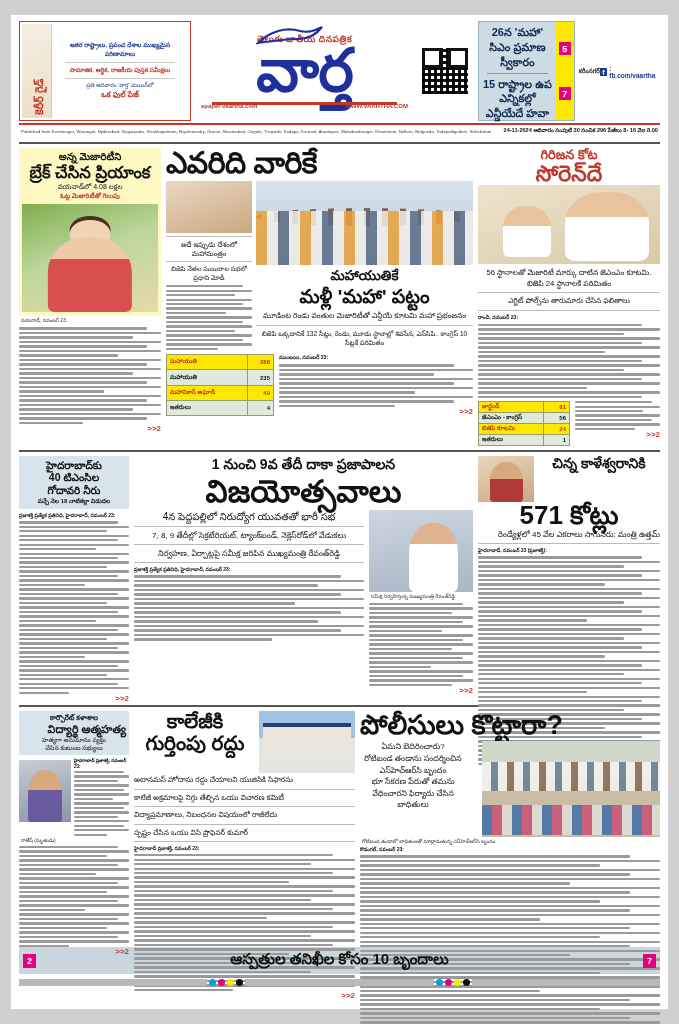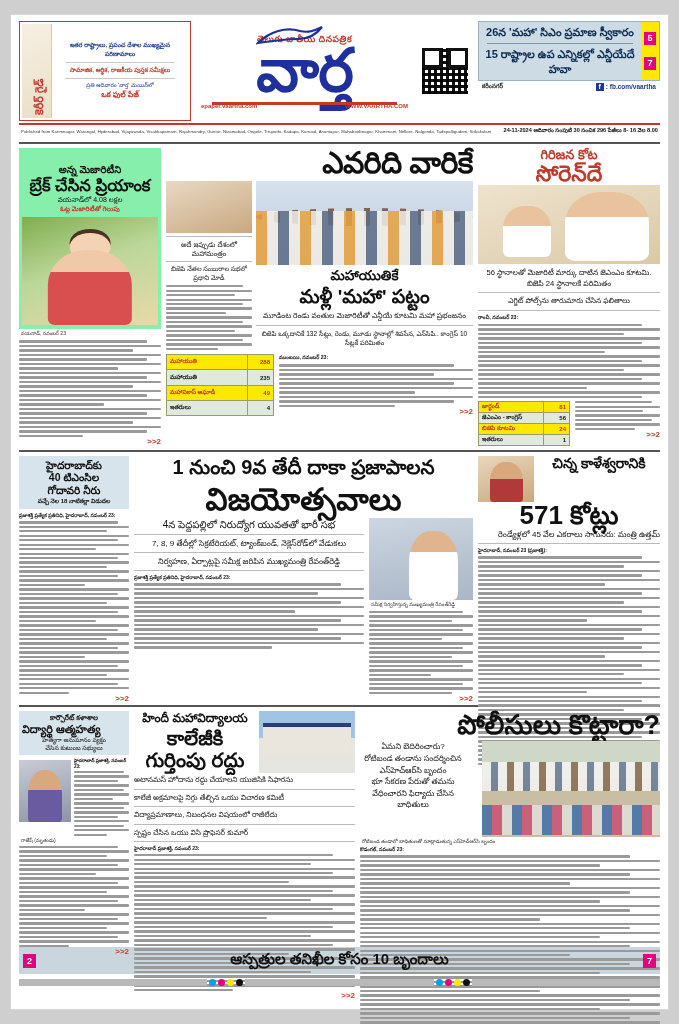--- a/index.html
+++ b/index.html
@@ -56,21 +56,21 @@
   .qr { width: 46px; height: 46px; background:
       repeating-linear-gradient(0deg,#111 0 3px,#fff 3px 6px),
       repeating-linear-gradient(90deg,#111 0 3px,transparent 3px 6px);
       background-blend-mode: multiply; position: relative; }
   .qr::before, .qr::after {
     content:""; position:absolute; width:14px; height:14px; border:3px solid #111; background:#fff;
   }
   .qr::before { left:0; top:0; }
   .qr::after { right:0; top:0; }
 
-  .mh-box { width: 182px; display: flex; flex-direction: column; }
+  .mh-box { width: 182px; display: flex; }
   .mh-box-inner { display: flex; border: 1px solid #9bb3c4; }
   .mh-box-text { flex: 1; background: #cddbe5; padding: 3px 2px; }
   .mh-box-text .hl {
     text-align: center; color: #0d2b52; font-size: 11px; font-weight: bold; line-height: 1.35;
   }
   .mh-box-text .divider { height: 1px; background: #7f97a8; margin: 3px 6px; }
   .mh-box-pages { width: 18px; background: #ffe800; display: flex; flex-direction: column;
       align-items: center; justify-content: space-around; padding: 4px 0; }
   .pgnum { background: #e5007e; color: #fff; font-size: 9px; font-weight: bold;
       width: 12px; height: 13px; display: flex; align-items: center; justify-content: center; }
@@ -96,39 +96,39 @@
   
   .body-lines { display: flex; flex-direction: column; gap: 2.1px; }
   .body-lines i { display:block; height: 2.4px; background: #9a9a9a; border-radius: 1px; }
   .body-lines i.s80 { width: 80%; } .body-lines i.s90 { width: 90%; }
   .body-lines i.s60 { width: 60%; } .body-lines i.s70 { width: 70%; }
   .body-lines i.s45 { width: 45%; }
 
   
   .block1 { display: flex; gap: 5px; height: 298px; }
   .col-left { width: 142px; display: flex; flex-direction: column; }
-  .yellowbox { background: #86efac; padding: 16px 3px 4px 3px; }
+  .yellowbox { background: #fef9c3; padding: 3px 3px 4px 3px; }
   .yellowbox .k1 { text-align:center; font-size: 10px; font-weight: bold; color:#111; line-height:1.2;}
   .yellowbox .k2 { text-align:center; font-size: 16.5px; font-weight: bold; color:#111; line-height:1.12; }
   .yellowbox .k3 { text-align:center; font-size: 7px; color:#111; margin-top:2px; }
   .yellowbox .k4 { text-align:center; font-size: 6.5px; color:#c0392b; font-weight:bold; }
   .photo { background: linear-gradient(160deg,#7fae4f,#bcd79a 45%,#e8d9a8); position: relative; overflow:hidden; }
   .photo.person::after {
     content:""; position:absolute; left:50%; bottom:0; transform:translateX(-50%);
     width: 62%; height: 70%; border-radius: 46% 46% 8% 8%;
     background: linear-gradient(180deg,#f0c9a8 0 30%, #d94f4f 30% 100%);
   }
   .photo.person::before {
     content:""; position:absolute; left:50%; top:14%; transform:translateX(-50%);
     width: 30%; height: 26%; border-radius: 50%; background:#f3d3b3; box-shadow: 0 -4px 0 0 #4a3222;
   }
   .caption { font-size: 5px; color:#333; padding: 1px 2px; }
 
   .col-mid { flex: 1; display: flex; flex-direction: column; }
-  .main-head { text-align:right; font-size: 30px; font-weight: bold; color:#111; line-height:1.0; letter-spacing:-.5px;}
+  .main-head { text-align:left; font-size: 30px; font-weight: bold; color:#111; line-height:1.0; letter-spacing:-.5px;}
   .mid-row { display:flex; gap: 4px; margin-top: 3px; }
   .mid-left { width: 86px; }
   .mid-left .h1 { text-align:center; font-size: 15px; font-weight:bold; line-height:1.12; color:#111;}
   .mid-left .h2 { text-align:center; font-size: 7px; line-height:1.3; color:#111; margin-top:3px;}
   .mid-left .h3 { text-align:center; font-size: 6.5px; line-height:1.3; color:#111; }
   .mid-right { flex:1; }
   .bigphoto { height: 84px; background: linear-gradient(180deg,#d8e2ee,#b9c7d8); position: relative; overflow: hidden; }
   .bigphoto .crowd { position:absolute; bottom:0; left:0; right:0; height: 64%;
       background: repeating-linear-gradient(90deg,#e8a23c 0 11px,#f2efe9 11px 22px,#5b6b86 22px 33px,#f2efe9 33px 44px); opacity:.85;}
   .bigphoto .heads { position:absolute; bottom:46%; left:0; right:0; height: 22%;
@@ -159,21 +159,21 @@
   .cr-dek { text-align:center; font-size: 7.6px; color:#111; line-height:1.45; margin-top:3px; }
   .cr-dek2 { text-align:center; font-size: 7.4px; color:#111; line-height:1.45; }
 
   
   .block2 { display:flex; gap:5px; height: 245px; }
   .b2-left { width: 110px; }
   .b2-left .bluebox { background:#d7e4ec; padding: 3px; }
   .b2-left .t1 { text-align:center; font-size:10.5px; font-weight:bold; line-height:1.18; color:#111; }
   .b2-left .t2 { text-align:center; font-size:6px; font-weight:bold; color:#111; margin-top:2px; }
   .b2-mid { flex:1; }
-  .b2-head1 { text-align:center; font-size: 20px; font-weight:bold; color:#111; }
+  .b2-head1 { text-align:center; font-size: 14px; font-weight:bold; color:#111; }
   .b2-head2 { text-align:center; font-size: 31px; font-weight:bold; color:#111; line-height:1.0; }
   .b2-cols { display:flex; gap:5px; margin-top:3px; }
   .b2-c1 { flex: 1.05; }
   .b2-c1 .d1 { text-align:center; font-size:10px; line-height:1.3; color:#111; }
   .b2-c1 .d2 { text-align:center; font-size:8px; line-height:1.4; color:#111; }
   .b2-c2 { width: 104px; }
   .b2-c2 .ph { height: 82px; background: linear-gradient(170deg,#cdd6e2,#a9b6c6); position:relative; overflow:hidden;}
   .b2-c2 .ph .m { position:absolute; left:38%; top:16%; width:48%; height:84%; border-radius:44% 44% 10% 10%;
       background: linear-gradient(180deg,#e0b48e 0 30%, #ffffff 30% 100%); }
   .b2-right { width: 182px; }
@@ -183,34 +183,34 @@
       background: linear-gradient(180deg,#d9a97e 0 42%, #b03a3a 42% 100%); }
   .b2r-h1 { flex:1; text-align:center; font-size: 14px; font-weight:bold; color:#111; line-height:1.1;}
   .b2r-h2 { text-align:center; font-size: 26px; font-weight:bold; color:#111; line-height:1.05; }
   .b2r-dek { text-align:right; font-size:8px; color:#111; line-height:1.4; }
 
   
   .block3 { display:flex; gap:5px; height: 232px; }
   .b3-left { width: 110px; }
   .b3-left .bluebox { background:#d7e4ec; padding:3px; }
   .b3-left .t1 { text-align:center; font-size:7px; font-weight:bold; color:#111; }
-  .b3-left .t2 { text-align:left; font-size:11px; font-weight:bold; color:#111; line-height:1.15;}
+  .b3-left .t2 { text-align:right; font-size:11px; font-weight:bold; color:#111; line-height:1.15;}
   .b3-left .t3 { text-align:center; font-size:6.2px; color:#111; line-height:1.3; }
   .b3-portrait { width: 52px; height: 62px; background: linear-gradient(165deg,#c9ccd6,#8d94a6); position:relative; overflow:hidden; float:left; margin:2px 3px 1px 0;}
   .b3-portrait .m { position:absolute; left:18%; top:16%; width:64%; height:84%; border-radius:46% 46% 8% 8%;
       background: linear-gradient(180deg,#d8a87f 0 38%, #6a5aa0 38% 100%); }
   .b3-mid { flex:1; }
   .b3-mid .h1 { text-align:center; font-size: 12px; font-weight:bold; color:#111; }
   .b3-mid .h2 { text-align:center; font-size: 20px; font-weight:bold; color:#111; line-height:1.08; }
   .b3-photo { width: 96px; height: 62px; background: linear-gradient(180deg,#9fc4e6 0 44%, #e6e6e0 44% 100%);
       position:relative; overflow:hidden; float:right; margin: 0 0 2px 3px; }
   .b3-photo .bldg { position:absolute; left:4%; top:20%; width:92%; height:52%; background:#eae6dd; border-top:4px solid #2a3f7a;}
   .b3-mid .d1 { text-align:left; font-size:7.4px; color:#111; line-height:1.42; }
   .b3-right { width: 300px; }
-  .b3r-h { text-align:right; font-size: 27px; font-weight:bold; color:#111; line-height:1.05; }
+  .b3r-h { text-align:left; font-size: 27px; font-weight:bold; color:#111; line-height:1.05; }
   .b3r-row { display:flex; gap:16px; margin-top:2px; }
   .b3r-c1 { width: 106px; }
   .b3r-c1 .d { text-align:center; font-size:8px; color:#111; line-height:1.45; }
   .b3r-c2 { flex:1; }
   .b3r-ph { height: 96px; background: linear-gradient(180deg,#cfd8c8 0 40%, #c9bda6 40% 100%); position:relative; overflow:hidden;}
   .b3r-ph .row1 { position:absolute; top:22%; left:0; right:0; height: 30%;
       background: repeating-linear-gradient(90deg,#f2f2ee 0 9px,#6f7e94 9px 16px,#f2f2ee 16px 25px,#8a6f56 25px 32px); opacity:.9;}
   .b3r-ph .row2 { position:absolute; bottom:2%; left:0; right:0; height: 32%;
       background: repeating-linear-gradient(90deg,#3f6fa8 0 10px,#c94f74 10px 20px,#e0e0d8 20px 30px); opacity:.85;}
 
@@ -720,21 +720,20 @@
           <i class="s45"></i>
       </div>
       <div class="more">&gt;&gt;2</div>
     </div>
 
     <div class="b3-mid">
       <div style="overflow:hidden">
         <div class="b3-photo">
             <div class="bldg"></div>
           </div>
-        <div class="h1">హిందీ మహావిద్యాలయ</div>
         <div class="h2">కాలేజీకి</div>
         <div class="h2">గుర్తింపు రద్దు</div>
       </div>
       <div class="d1">అటానమస్ హోదాను రద్దు చేయాలని యుజిసికి సిఫారసు</div>
       <div class="hr-thin"></div>
       <div class="d1">కాలేజీ అక్రమాలపై నిగ్గు తేల్చిన ఒయు విచారణ కమిటీ</div>
       <div class="hr-thin"></div>
       <div class="d1">విద్యాప్రమాణాలు, నిబంధనల విషయంలో రాజీలేదు</div>
       <div class="hr-thin"></div>
       <div class="d1">స్పష్టం చేసిన ఒయు విసి ప్రొఫెసర్ కుమార్</div>

